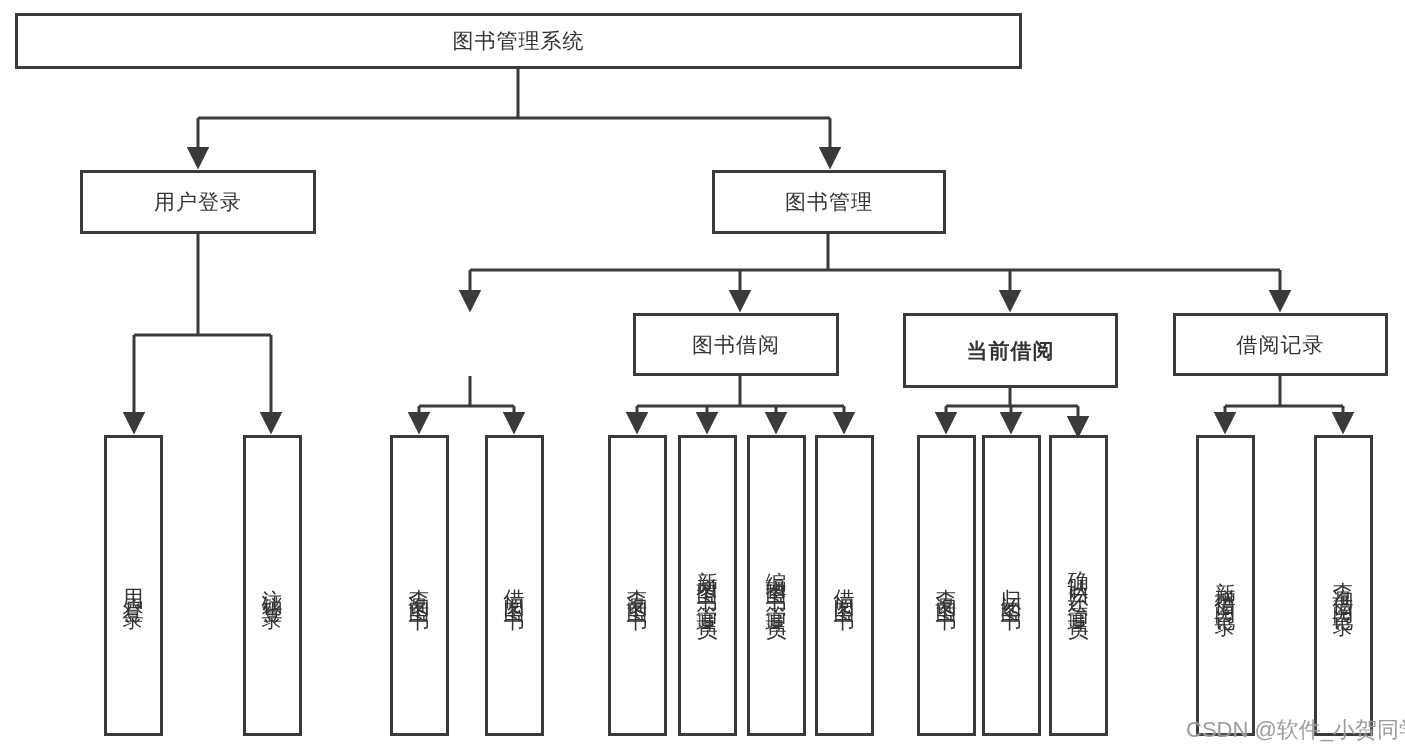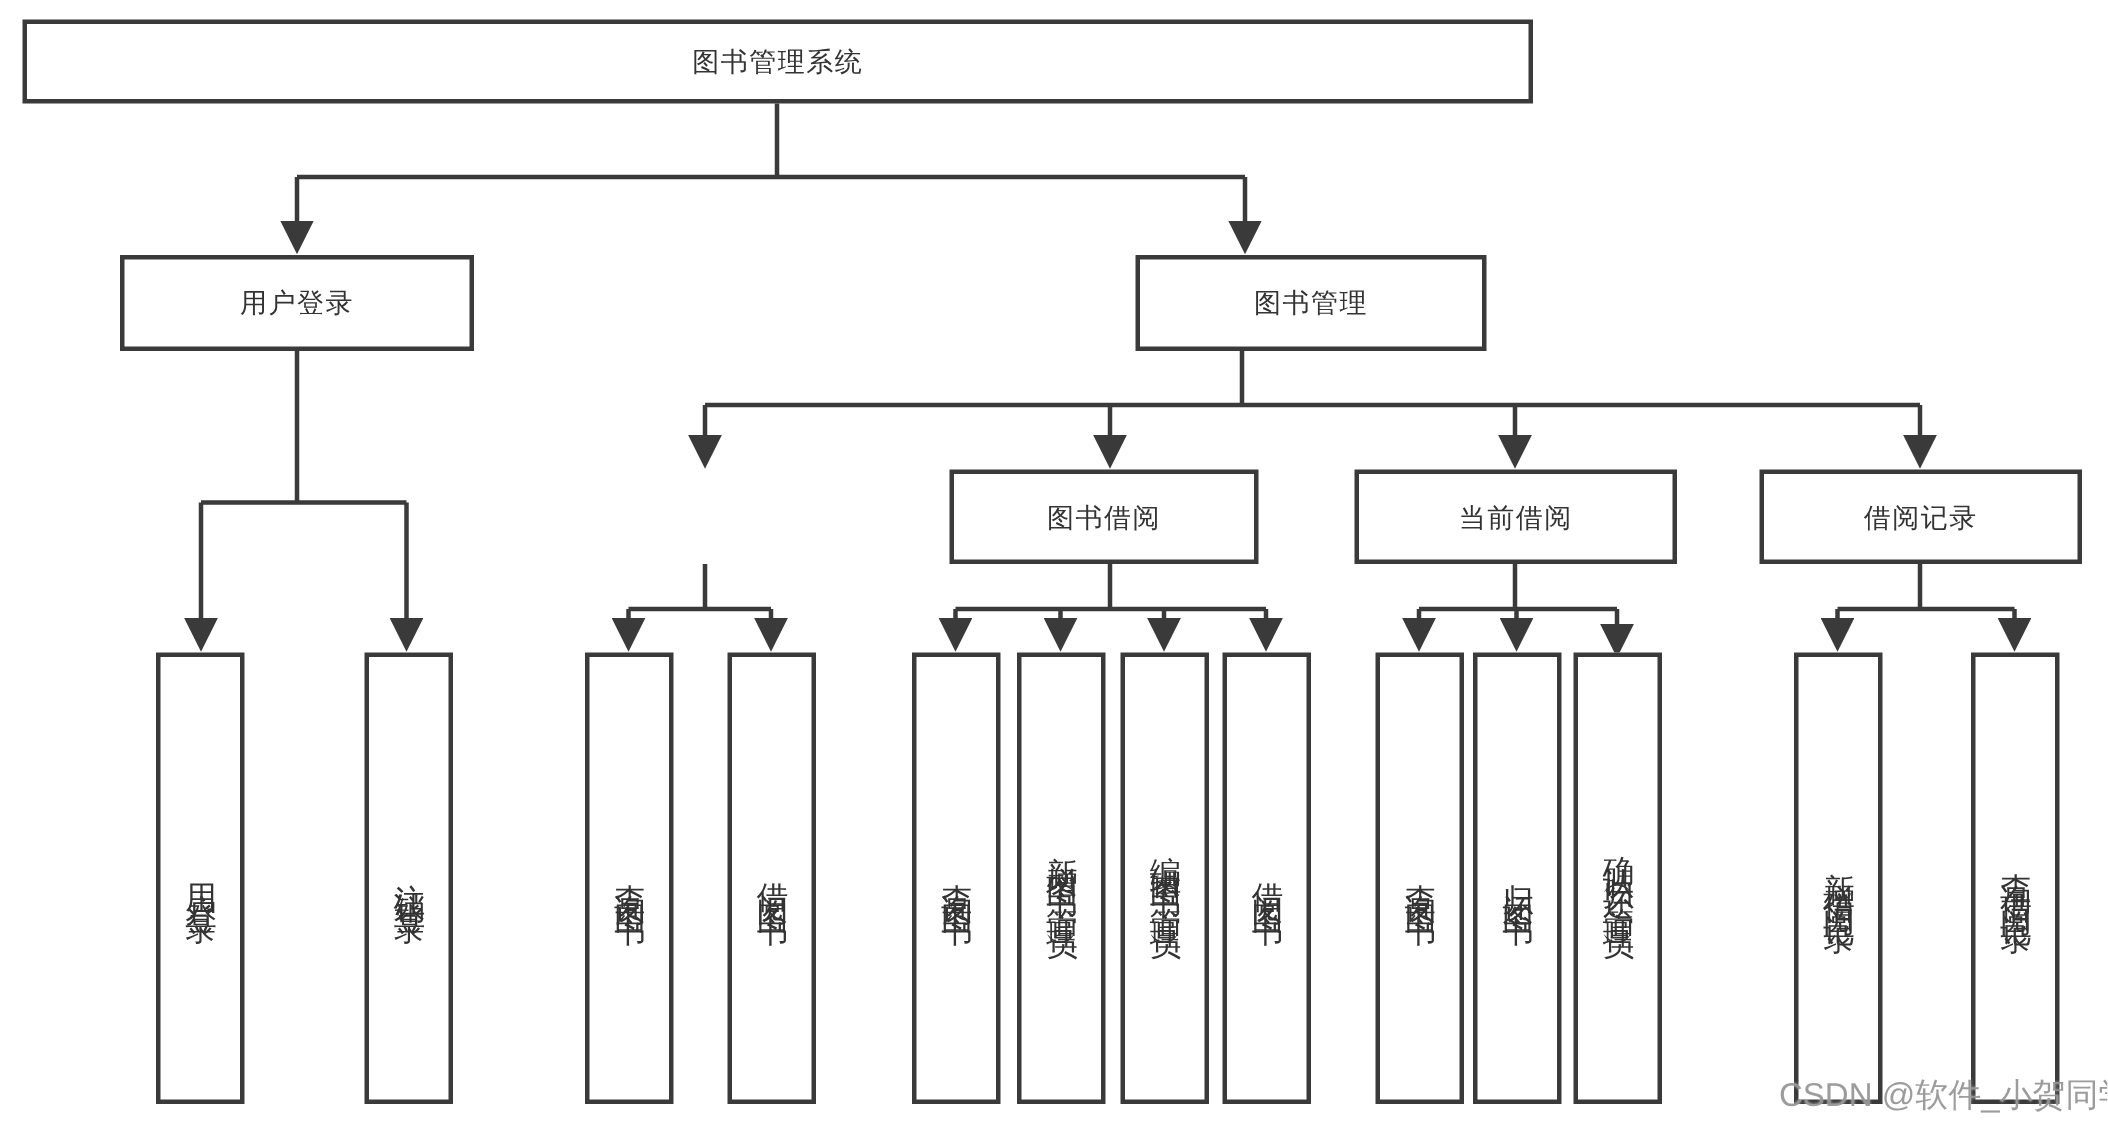--- a/index.html
+++ b/index.html
@@ -28,44 +28,44 @@
     position: absolute;
     box-sizing: border-box;
     border: 3px solid #3a3a3a;
     background: #ffffff;
     display: flex;
     align-items: center;
     justify-content: center;
     z-index: 2;
   }
   .node .hlabel {
-    font-size: 18px;
+    font-size: 21px;
     letter-spacing: 1px;
     white-space: nowrap;
   }
   .leaf {
     top: 435px;
     width: 59px;
     height: 301px;
   }
   .leaf .vlabel {
     writing-mode: vertical-rl;
     text-orientation: mixed;
     font-size: 21px;
     letter-spacing: 7px;
     line-height: 1;
     white-space: nowrap;
   }
   
   .n-root          { left: 15px;   top: 13px;  width: 1007px; height: 56px; }
   .n-user-login    { left: 80px;   top: 170px; width: 236px;  height: 64px; }
-  .n-book-mgmt     { left: 712px;  top: 170px; width: 234px;  height: 64px; margin-left: 45px; }
+  .n-book-mgmt     { left: 712px;  top: 170px; width: 234px;  height: 64px; }
   .n-new-book      { left: 363px;  top: 313px; width: 215px;  height: 63px; }
   .n-book-borrow   { left: 633px;  top: 313px; width: 206px;  height: 63px; }
-  .n-cur-borrow    { left: 903px;  top: 313px; width: 215px;  height: 63px; }
+  .n-cur-borrow    { left: 903px;  top: 313px; width: 215px;  height: 75px; font-weight: bold; }
   .n-borrow-rec    { left: 1173px; top: 313px; width: 215px;  height: 63px; justify-content: center; }
   .l-1  { left: 104px;  }
   .l-2  { left: 243px;  }
   .l-3  { left: 390px;  }
   .l-4  { left: 485px;  }
   .l-5  { left: 608px;  }
   .l-6  { left: 678px;  }
   .l-7  { left: 747px;  }
   .l-8  { left: 815px;  }
   .l-9  { left: 917px;  }

